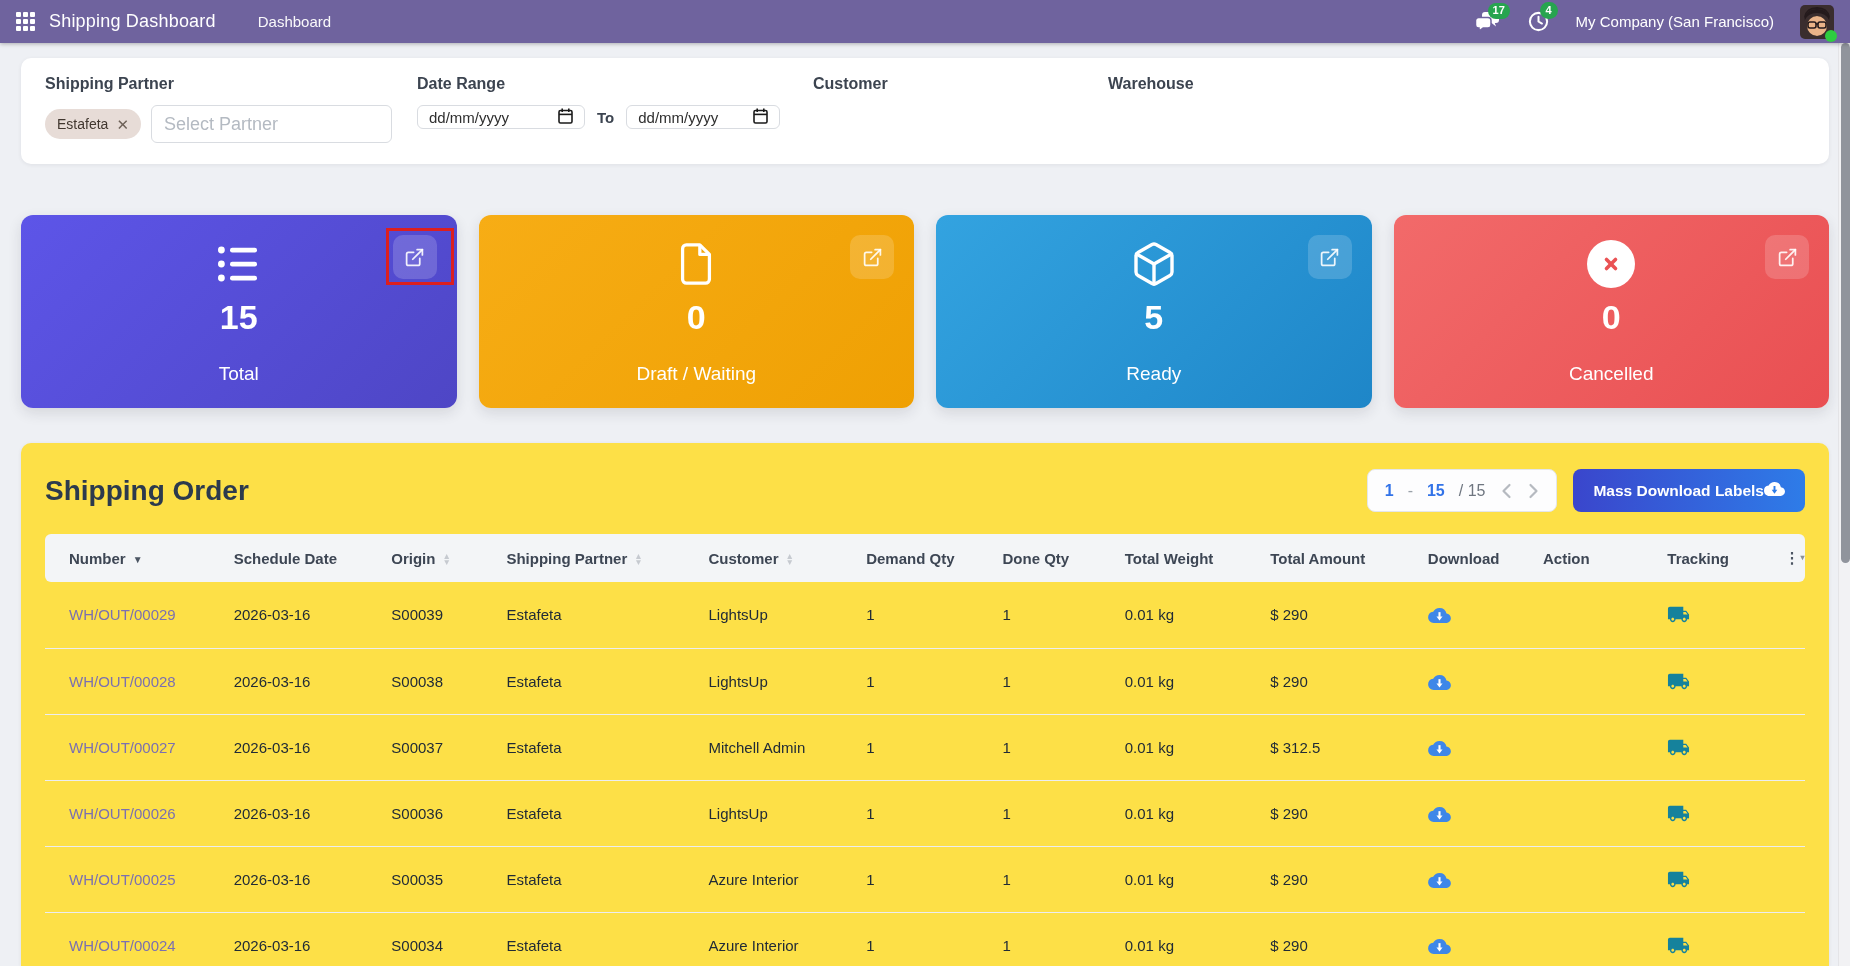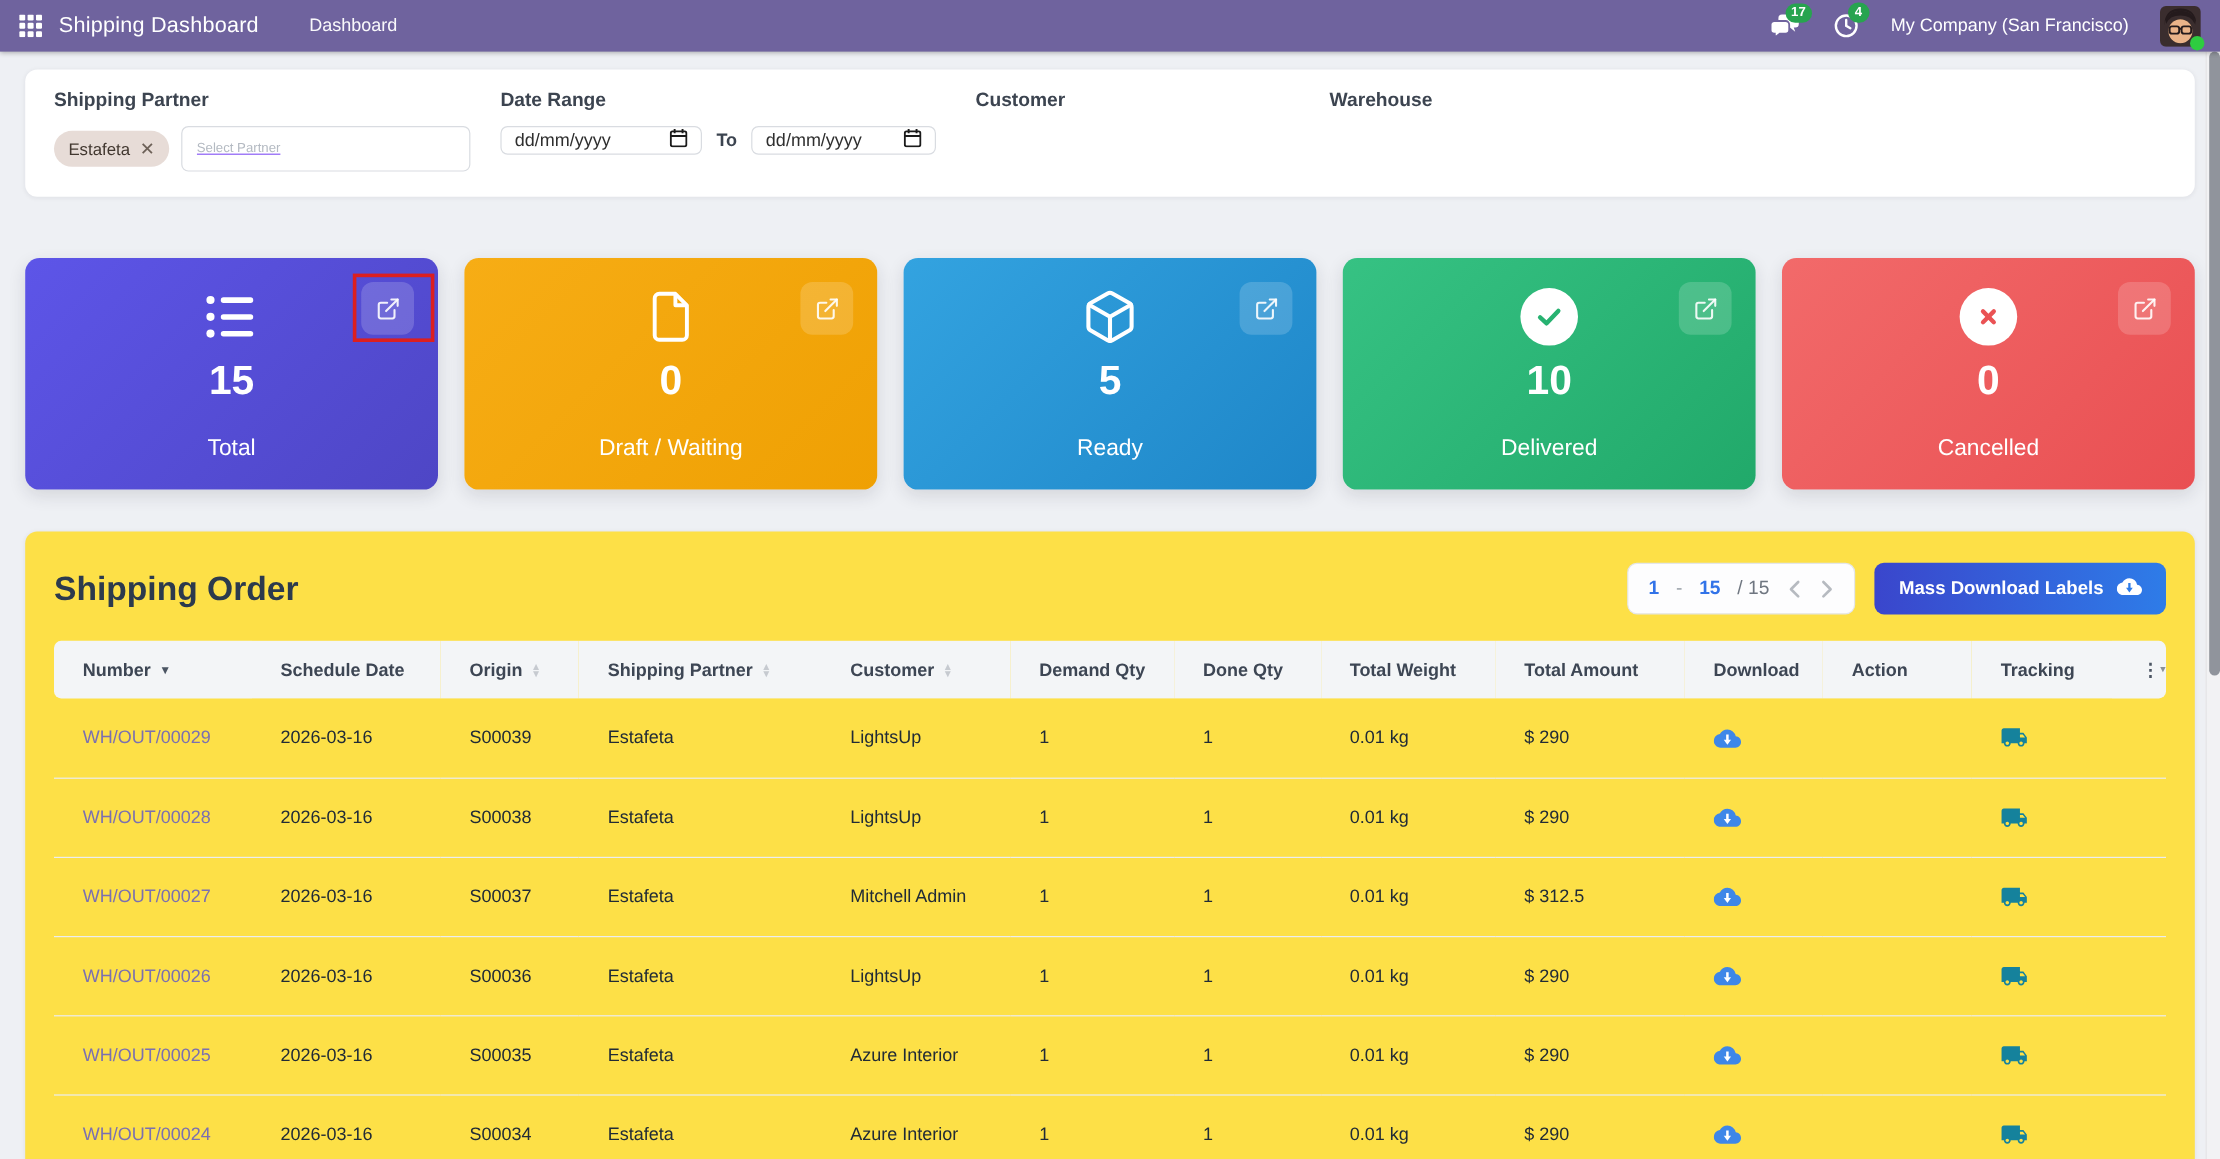--- a/index.html
+++ b/index.html
@@ -48,21 +48,21 @@
   .fg5 { width: 275px; }
   .partner-row { display: flex; align-items: center; gap: 10px; }
   .tag {
     background: #e7dcd7; border-radius: 15px; height: 30px; flex: none;
     display: flex; align-items: center; gap: 8px; padding: 0 12px;
     font-size: 14px; color: #41372f;
   }
   .tag .x { color: #6d6158; font-size: 15px; cursor: pointer; line-height: 1; }
   input.txt {
     height: 38px; border: 1px solid #d9dce1; border-radius: 6px; padding: 0 12px;
-    font-size: 11px; color: #8b5cf6; width: 100%; outline: none; font-family: inherit; background: #fff; text-decoration: underline;
+    font-size: 18px; color: #4d7c0f; width: 100%; outline: none; font-family: inherit; background: #fff;
   }
   ::placeholder { color: #b4bac2; opacity: 1; }
   .daterow { display: flex; align-items: center; gap: 12px; }
   .datebox {
     height: 24px; border: 1px solid #d9dce1; border-radius: 6px; background: #fff;
     display: flex; align-items: center; justify-content: space-between;
     padding: 0 11px; font-size: 15px; color: #2f2f2f; cursor: text;
   }
   .datebox.from { width: 168px; } .datebox.to { width: 154px; }
   .to-label { font-size: 15px; color: #3c4450; font-weight: 700; }
@@ -94,21 +94,21 @@
   .pager {
     height: 43px; border: 1px solid #e4e6ea; border-radius: 8px; background: #fdfdfe;
     display: flex; align-items: center; padding: 0 17px; gap: 14px; font-size: 16px;
   }
   .pnum { color: #3273e8; font-weight: 700; cursor: pointer; }
   .psep { color: #9aa1a9; }
   .ptotal { color: #6f7680; }
   .pchev { display: flex; margin-left: 2px; cursor: pointer; }
   .mass-btn {
     height: 43px; border: none; border-radius: 8px; padding: 0 20px; cursor: pointer;
-    display: flex; align-items: center; gap: 11px;
+    display: flex; align-items: center; 
     background: linear-gradient(90deg,#3a46cc,#2e7ce8);
     color: #fff; font-size: 15.5px; font-weight: 700; font-family: inherit;
   }
   
   table { width: calc(100% - 48px); margin: 0 24px; border-collapse: collapse; table-layout: fixed; }
   thead th {
     background: #f3f5f7; height: 48px; text-align: left; font-size: 15px; color: #3d4654;
     padding-left: 24px; font-weight: 700; white-space: nowrap;
   }
   thead th:first-child { border-radius: 6px 0 0 6px; }
@@ -284,38 +284,20 @@
       <span class="stat-value">5</span>
       <span class="stat-label">Ready</span>
       <span class="expand-btn">
         <svg width="21" height="21" viewBox="0 0 24 24" fill="none" stroke="rgba(255,255,255,.9)" stroke-width="2" stroke-linecap="round" stroke-linejoin="round">
             <path d="M18 13v6a2 2 0 0 1-2 2H5a2 2 0 0 1-2-2V8a2 2 0 0 1 2-2h6"></path>
             <polyline points="15 3 21 3 21 9"></polyline>
             <line x1="10" y1="14" x2="21" y2="3"></line>
           </svg>
       </span>
     </div>
-    <div class="stat-card" style="background: linear-gradient(135deg, rgb(54, 194, 131), rgb(33, 169, 106));">
-      <span class="stat-icon">
-        <span class="circle-badge">
-            <svg width="26" height="26" viewBox="0 0 24 24" fill="none" stroke="#27b271" stroke-width="3.4" stroke-linecap="round" stroke-linejoin="round">
-              <polyline points="5 12.5 10 17 19 7.5"></polyline>
-            </svg>
-          </span>
-      </span>
-      <span class="stat-value">10</span>
-      <span class="stat-label">Delivered</span>
-      <span class="expand-btn">
-        <svg width="21" height="21" viewBox="0 0 24 24" fill="none" stroke="rgba(255,255,255,.9)" stroke-width="2" stroke-linecap="round" stroke-linejoin="round">
-            <path d="M18 13v6a2 2 0 0 1-2 2H5a2 2 0 0 1-2-2V8a2 2 0 0 1 2-2h6"></path>
-            <polyline points="15 3 21 3 21 9"></polyline>
-            <line x1="10" y1="14" x2="21" y2="3"></line>
-          </svg>
-      </span>
-    </div>
     <div class="stat-card" style="background: linear-gradient(135deg, rgb(242, 106, 106), rgb(233, 79, 82));">
       <span class="stat-icon">
         <span class="circle-badge">
             <svg width="24" height="24" viewBox="0 0 24 24" fill="none" stroke="#ea5254" stroke-width="3.6" stroke-linecap="round">
               <line x1="7.5" y1="7.5" x2="16.5" y2="16.5"></line>
               <line x1="16.5" y1="7.5" x2="7.5" y2="16.5"></line>
             </svg>
           </span>
       </span>
       <span class="stat-value">0</span>

